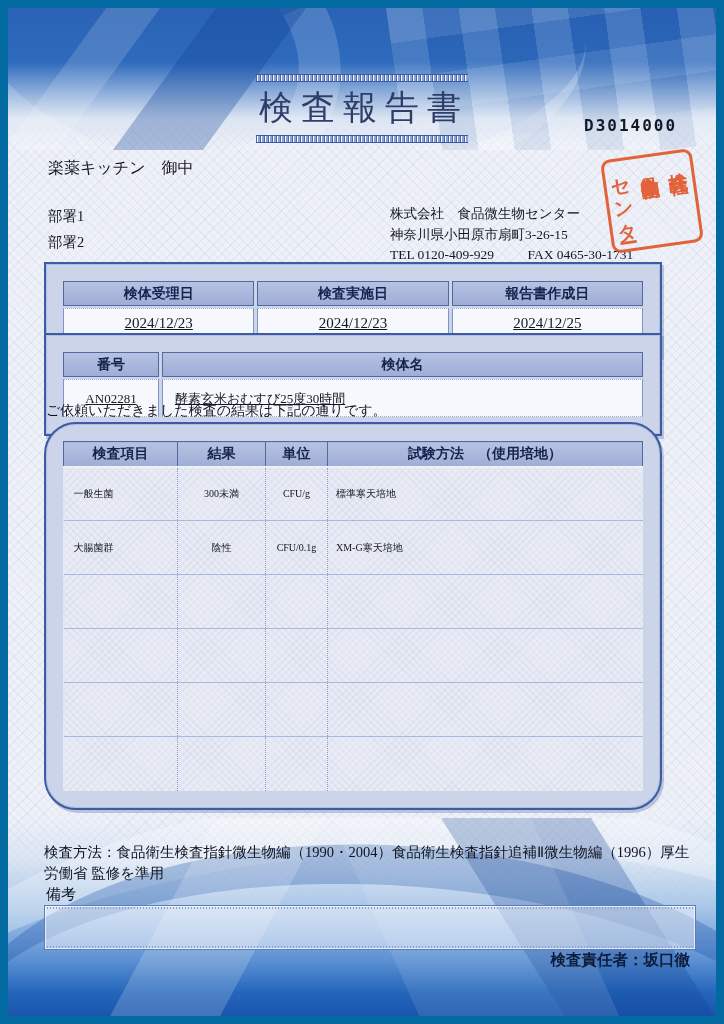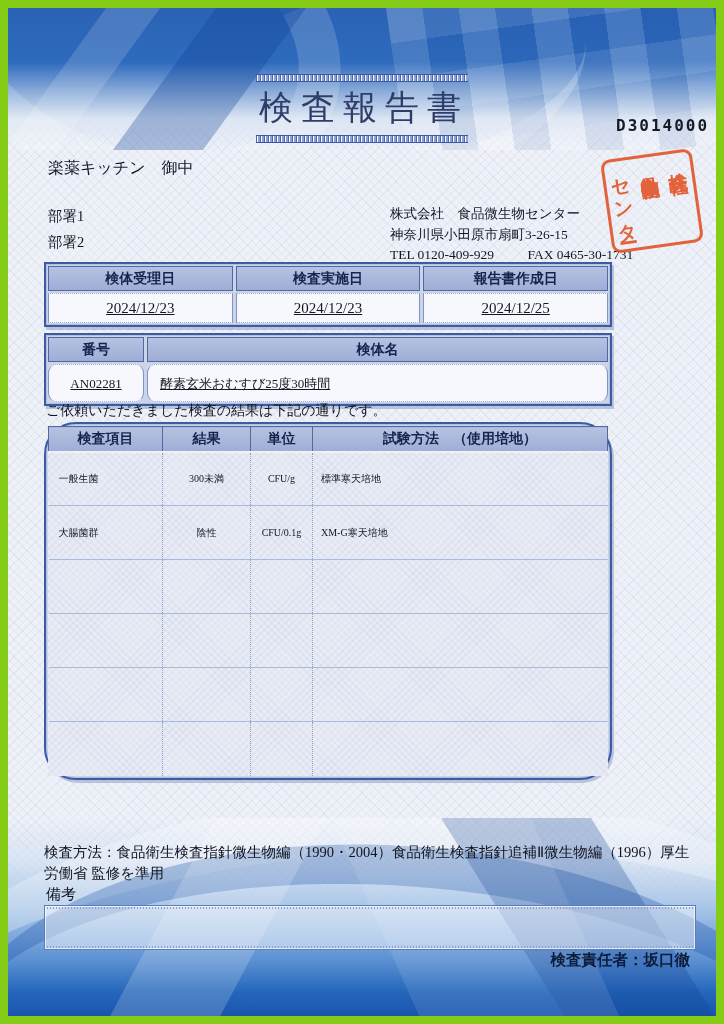--- a/index.html
+++ b/index.html
@@ -1,19 +1,19 @@
 <!DOCTYPE html>
 <html><head>
 <meta charset="utf-8">
 <style>
   * { margin:0; padding:0; box-sizing:border-box; }
   html,body { background:#ffffff; }
   body { font-family:"Liberation Serif", serif; }
 
-  .page { position:relative; width:724px; height:1024px; background:#84cc16; overflow:hidden; }
+  .page { position:relative; width:724px; height:1024px; background:#0369a1; overflow:hidden; }
   .canvas {
     position:absolute; left:8px; top:8px; width:708px; height:1008px;
     background-color:#eef1f8;
     background-image:
       repeating-linear-gradient(45deg, rgba(168,180,212,0.16) 0 1px, transparent 1px 6px),
       repeating-linear-gradient(-45deg, rgba(168,180,212,0.16) 0 1px, transparent 1px 6px);
     overflow:hidden;
   }
 
   
@@ -49,21 +49,21 @@
   
   .content { position:absolute; inset:0; z-index:1; }
 
   .title-block { position:absolute; left:50%; top:66px; transform:translateX(-50%); text-align:center; }
   .title-rule { width:212px; height:8px; margin:0 auto;
     border-top:1px solid #3b57a5; border-bottom:1px solid #3b57a5;
     background:repeating-linear-gradient(90deg,#4a66ad 0 1px, rgba(255,255,255,0.95) 1px 2px, #8fa3d3 2px 4px); }
   .doc-title { font-size:34px; font-weight:normal; color:#2f3d68; letter-spacing:8px; margin:3px 0 4px 0;
     text-indent:4px; white-space:nowrap; }
 
-  .doc-number { position:absolute; left:608px; top:108px; font-family:"DejaVu Sans Mono", monospace;
+  .doc-number { position:absolute; left:576px; top:108px; font-family:"DejaVu Sans Mono", monospace;
     font-weight:bold; font-size:16px; letter-spacing:2px; color:#141a26; }
 
   .client-name { position:absolute; left:40px; top:150px; font-size:16px; color:#141722; }
   .dept1 { position:absolute; left:40px; top:199px; font-size:14.5px; color:#141722; }
   .dept2 { position:absolute; left:40px; top:225px; font-size:14.5px; color:#141722; }
 
   
   .logo { position:absolute; left:380px; top:138px; width:200px; height:56px; }
   .logo svg { position:absolute; left:0; top:0; }
   .logo-textcol { position:absolute; left:58px; top:6px; }
@@ -78,37 +78,37 @@
 
   
   .seal { position:absolute; left:598px; top:146px; width:92px; height:94px;
     border:3px solid #e2572b; border-radius:9px; transform:rotate(-8deg);
     display:flex; flex-direction:row-reverse; justify-content:space-between; padding:4px 5px;
     color:#e2572b; opacity:0.92; }
   .seal-col { writing-mode:vertical-rl; font-size:19px; font-weight:bold; line-height:1;
     letter-spacing:1px; overflow:hidden; }
 
   
-  .tbl { position:absolute; left:36px; width:568px; border:2px solid #3c5ba3;
-    background:#ccd4ea; padding:2px; box-shadow:2px 3px 0 rgba(90,115,170,0.35), inset 0 0 0 1px #aebfdf; }
+  .tbl { position:absolute; left:36px; width:618px; border:2px solid #3c5ba3;
+    background:#ccd4ea; padding:17px; box-shadow:2px 3px 0 rgba(90,115,170,0.35), inset 0 0 0 1px #aebfdf; }
   .hdr-row { display:flex; gap:3px; }
   .hcell { background:linear-gradient(180deg,#b6c2e2,#9fadd6); border:1px solid #51699f;
     color:#16234c; font-size:14px; font-weight:bold; text-align:center; height:25px; line-height:24px; }
   .val-row { display:flex; gap:3px; margin-top:2px; }
   .vcell { background:#f7f8fd; border-left:1px solid #7e95c6; border-right:1px solid #7e95c6;
     border-top:1px dotted #9bacd2; border-bottom:1px dotted #9bacd2;
     color:#141722; font-size:15px; text-align:center;text-decoration:underline; }
   .flex1 { flex:1; }
 
   .date-tbl { top:254px; }
   .date-tbl .vcell { height:30px; line-height:29px; }
 
   .sample-tbl { top:325px; }
   .sample-tbl .c-no { width:96px; flex:none; }
-  .sample-tbl .vcell { height:38px; line-height:37px;border-radius:9px; }
+  .sample-tbl .vcell { height:38px; line-height:37px; }
   .sample-tbl .v-name { text-align:left; padding-left:12px; font-size:13px; }
   .sample-tbl .v-no { font-size:13px; }
 
   .intro-line { position:absolute; left:38px; top:394px; font-size:14px; color:#10131f; }
 
   .results-tbl { top:414px;border-radius:32px; }
   table.results { width:100%; border-collapse:collapse; table-layout:fixed;
     background-color:#e9ecf5;
     background-image:
       repeating-linear-gradient(45deg, rgba(168,180,212,0.20) 0 1px, transparent 1px 5px),

